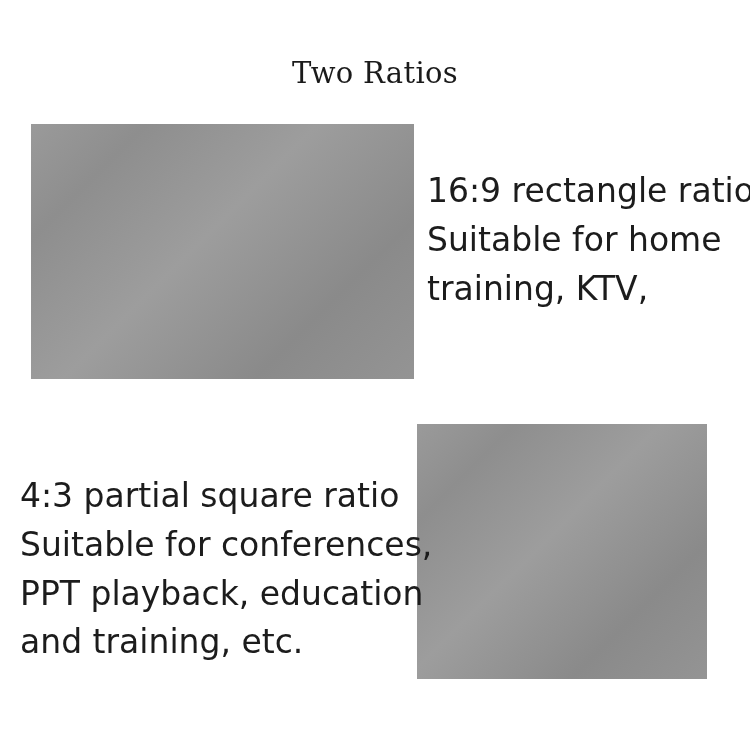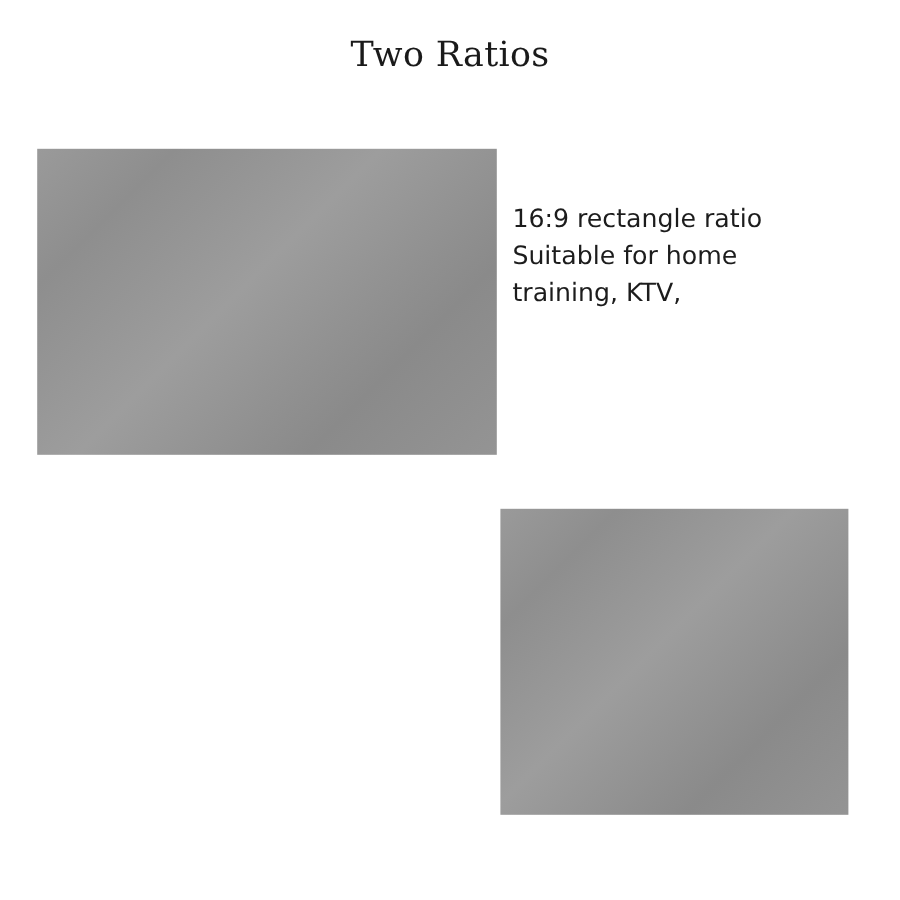--- a/index.html
+++ b/index.html
@@ -14,21 +14,21 @@
     overflow: hidden;
   }
   .page {
     position: relative;
     width: 750px;
     height: 750px;
     background: #ffffff;
   }
   .title {
     position: absolute;
-    top: 28px;
+    top: 56px;
     left: 0;
     width: 750px;
     text-align: center;
     font-size: 29px;
     color: #1a1a1a;
     font-family: "DejaVu Serif", serif;
     letter-spacing: 0.3px;
   }
 
   
@@ -44,21 +44,21 @@
   }
   .panel-43 {
     left: 417px;
     top: 424px;
     width: 290px;
     height: 255px;
   }
 
   .text-block {
     position: absolute;
-    font-size: 21px;
+    font-size: 33px;
     line-height: 1.48;
     color: #1c1c1c;
   }
   .text-169 {
     left: 427px;
     top: 167px;
     width: 310px;
   }
   .text-43 {
     left: 20px;
@@ -79,14 +79,20 @@
   <div class="panel panel-169"></div>
 
   <div class="text-block text-169">
     <div class="line">16:9 rectangle ratio</div>
     <div class="line">Suitable for home</div>
     <div class="line">training, KTV,</div>
   </div>
 
   <div class="panel panel-43"></div>
 
+  <div class="text-block text-43">
+    <div class="line">4:3 partial square ratio</div>
+    <div class="line">Suitable for conferences,</div>
+    <div class="line">PPT playback, education</div>
+    <div class="line">and training, etc.</div>
+  </div>
 
 </div>
 
 </body></html>

